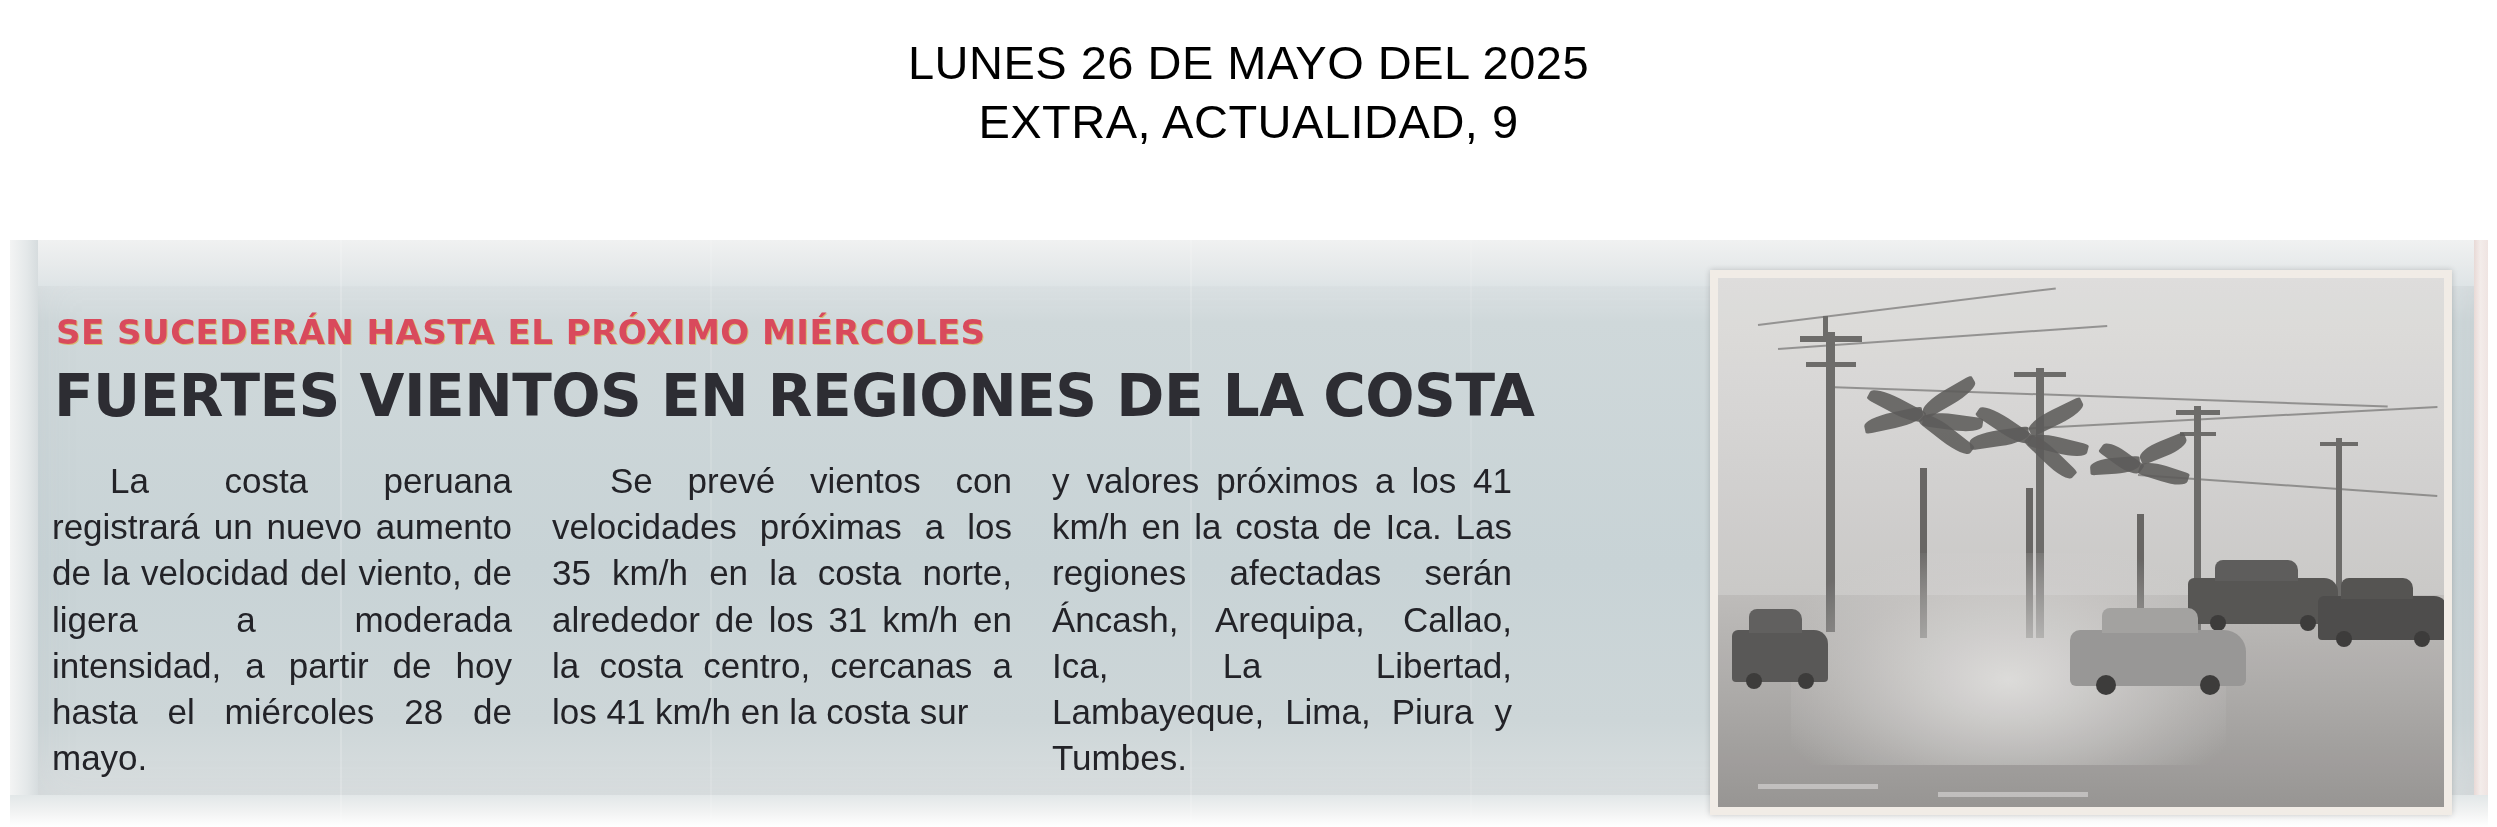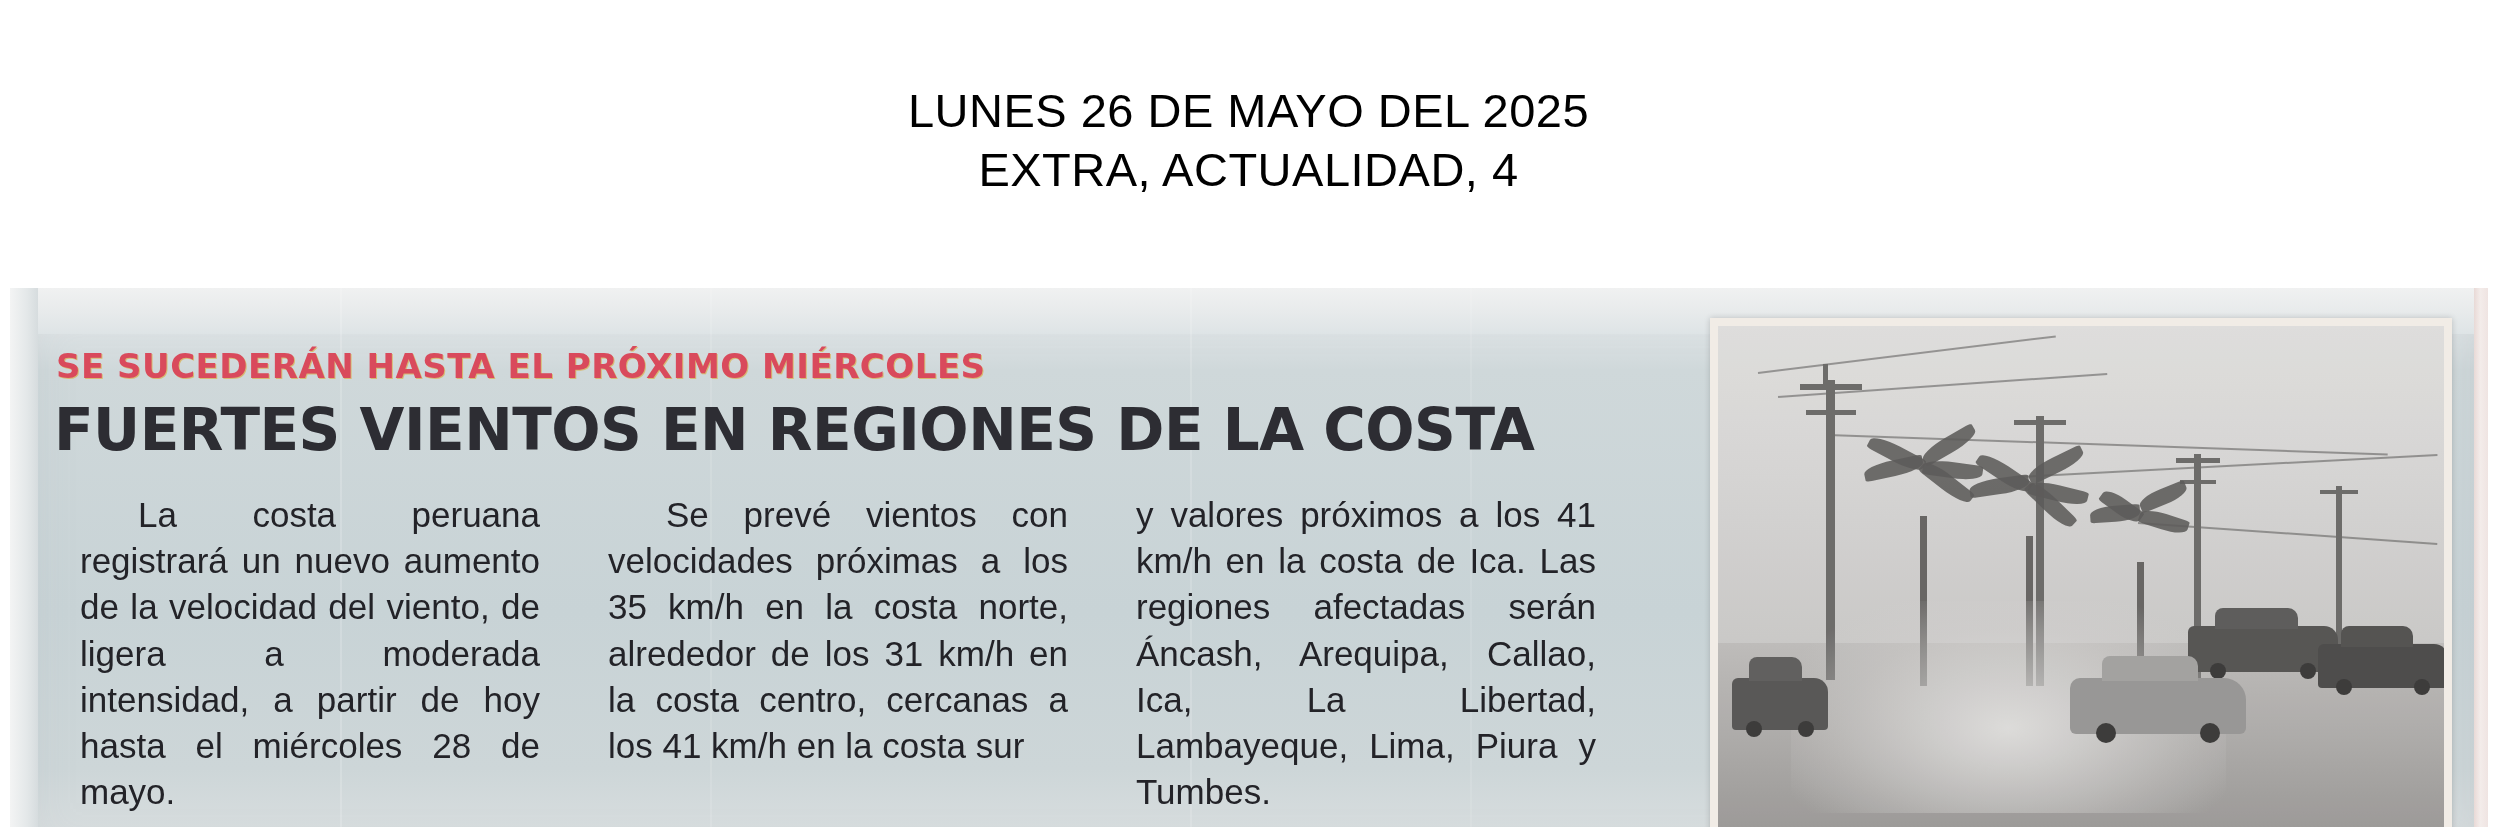--- a/index.html
+++ b/index.html
@@ -18,21 +18,20 @@
   .page-header {
     width: 100%;
     height: 240px;
     background: #ffffff;
     display: flex;
     flex-direction: column;
     align-items: center;
     justify-content: flex-start;
     padding-top: 34px;
     box-sizing: border-box;
-    margin-top: 48px;
   }
   .header-line {
     font-size: 47px;
     line-height: 1.25;
     color: #000000;
     letter-spacing: 0.5px;
     font-weight: 400;
     white-space: nowrap;
   }
 
@@ -94,21 +93,21 @@
     right: 0;
     bottom: 0;
     height: 32px;
     background: linear-gradient(0deg, #ffffff 0%, #f2f3f3 45%, #e2e7e8 100%);
   }
 
   
   .article {
     position: absolute;
     left: 42px;
-    top: 58px;
+    top: 72px;
     width: 1650px;
   }
   .kicker {
     font-family: "DejaVu Sans", sans-serif;
     font-size: 34px;
     font-weight: 700;
     letter-spacing: 0.5px;
     color: #d94a5c;
     text-shadow: 1px 1px 0 rgba(220,170,60,0.65);
     margin: 0 0 10px 4px;
@@ -124,21 +123,20 @@
     white-space: nowrap;
   }
   .columns {
     display: flex;
     gap: 0;
   }
   .col {
     width: 500px;
     padding-right: 40px;
     box-sizing: border-box;
-    margin-left: 28px;
   }
   .col p {
     margin: 0;
     font-family: "Liberation Sans", sans-serif;
     font-size: 35px;
     line-height: 1.32;
     color: #232328;
     text-align: justify;
     text-justify: inter-word;
   }
@@ -245,21 +243,21 @@
   .road-mark {
     position: absolute;
     background: rgba(240,236,230,0.5);
   }
 </style>
 </head>
 <body>
 
 <div class="page-header">
   <div class="header-line">LUNES 26 DE MAYO DEL 2025</div>
-  <div class="header-line">EXTRA, ACTUALIDAD, 4</div>
+  <div class="header-line">EXTRA, ACTUALIDAD, 9</div>
 </div>
 
 <div class="clipping">
   <div class="clipping-inner">
 
     <div class="scan-top"></div>
     <div class="scan-left"></div>
     <div class="scan-right"></div>
     <div class="scan-bottom"></div>
 

